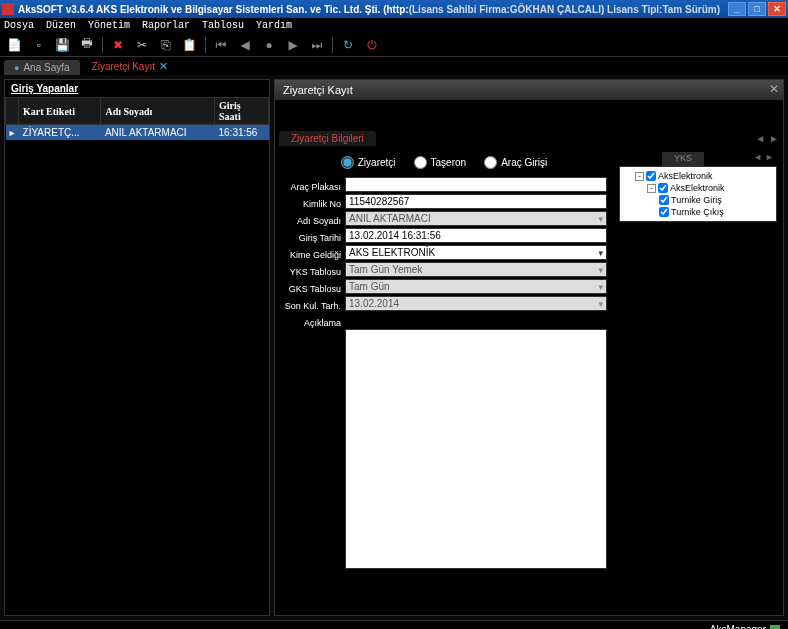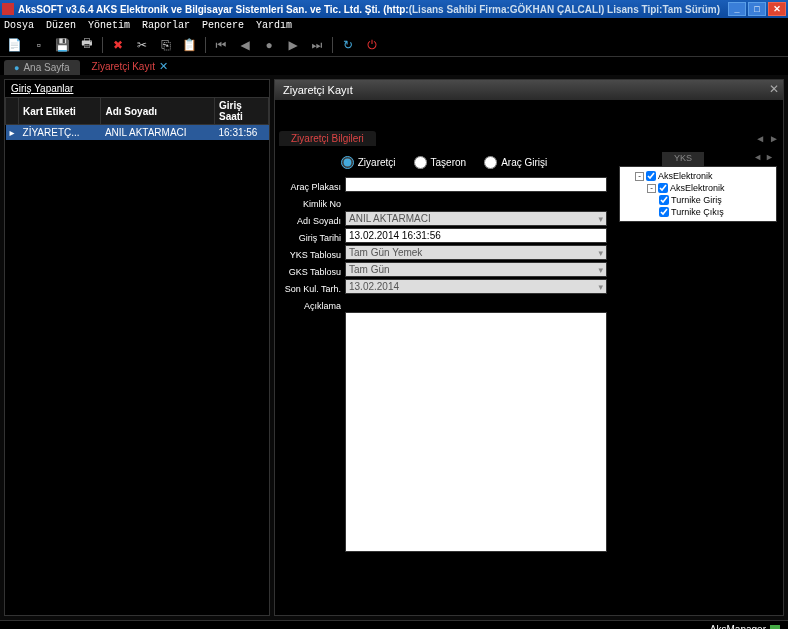--- a/index.html
+++ b/index.html
@@ -23,23 +23,23 @@
   .tabbar { background: #000; height: 18px; display: flex; align-items: flex-end; padding: 0 4px; gap: 2px; }
   .tabbar .tab { padding: 2px 10px; font-size: 10px; border-radius: 3px 3px 0 0; display: flex; align-items: center; gap: 4px; cursor: pointer; }
   .tabbar .tab.home { background: #333; color: #aaa; }
   .tabbar .tab.active { background: #000; color: #d44; }
   .tabbar .tab .close-x { color: #4ad; font-size: 11px; cursor: pointer; }
   .tabbar .tab .home-bullet { color: #4ad; font-size: 9px; }
   
   .workspace { display: flex; height: 545px; background: #0a0a0a; }
   
   .left-panel { width: 266px; background: #000; border: 1px solid #333; margin: 4px 2px 4px 4px; display: flex; flex-direction: column; }
-  .left-panel .panel-title { color: #fff; font-size: 10px; font-weight: normal; padding: 3px 6px; text-decoration: underline; }
+  .left-panel .panel-title { color: #fff; font-size: 10px; font-weight: bold; padding: 3px 6px; text-decoration: underline; }
   .left-panel table { width: 100%; border-collapse: collapse; font-size: 10px; color: #fff; }
-  .left-panel th { background: #1a1a1a; color: #fff; text-align: left; padding: 2px 4px; border: 1px solid #333; font-weight: bold; }
+  .left-panel th { background: #1a1a1a; color: #fff; text-align: left; padding: 2px 4px; border: 1px solid #333; font-weight: bold; font-family: Liberation Serif, serif; }
   .left-panel td { padding: 2px 4px; }
   .left-panel tr.selected td { background: #2a5a9a; }
   .left-panel .row-arrow { width: 12px; text-align: center; color: #fff; }
   
   .right-panel { flex: 1; background: #000; border: 1px solid #333; margin: 4px 4px 4px 2px; display: flex; flex-direction: column; position: relative; }
   .panel-header { background: linear-gradient(#4a4a4a, #2a2a2a); height: 20px; display: flex; align-items: center; padding: 0 8px; color: #fff; font-size: 11px; }
   .panel-header .close-panel { position: absolute; right: 4px; top: 2px; color: #aaa; cursor: pointer; font-size: 12px; }
   
   .section-tabs { display: flex; align-items: center; height: 16px; margin-top: 30px; padding: 0 4px; }
   .section-tab { padding: 2px 12px; font-size: 10px; color: #d44; background: #1a1a1a; border-radius: 3px 3px 0 0; cursor: pointer; }
@@ -93,21 +93,21 @@
     <div class="win-btn">□</div>
     <div class="win-btn close">✕</div>
   </div>
 </div>
 
 <div class="menubar">
   <span class="menu-item">Dosya</span>
   <span class="menu-item">Düzen</span>
   <span class="menu-item">Yönetim</span>
   <span class="menu-item">Raporlar</span>
-  <span class="menu-item">Pencere</span>
+  <span class="menu-item">Tablosu</span>
   <span class="menu-item">Yardım</span>
 </div>
 
 <div class="toolbar">
   <div class="tb-btn">📄</div>
   <div class="tb-btn">▫</div>
   <div class="tb-btn">💾</div>
   <div class="tb-btn">🖶</div>
   <div class="tb-sep"></div>
   <div class="tb-btn" style="color:#e33">✖</div>
@@ -191,28 +191,33 @@
               <span>Araç Girişi</span>
             </label>
         </div>
 
         <div class="form-row">
           <div class="label">Araç Plakası</div>
           <div class="field"></div>
         </div>
         <div class="form-row">
           <div class="label">Kimlik No</div>
+          <div class="field">11540282567</div>
         </div>
         <div class="form-row">
           <div class="label">Adı Soyadı</div>
           <div class="field ro combo">ANIL AKTARMACI</div>
         </div>
         <div class="form-row">
           <div class="label">Giriş Tarihi</div>
           <div class="field">13.02.2014 16:31:56</div>
+        </div>
+        <div class="form-row">
+          <div class="label">Kime Geldiği</div>
+          <div class="field combo">AKS ELEKTRONİK</div>
         </div>
         <div class="form-row">
           <div class="label">YKS Tablosu</div>
           <div class="field ro combo">Tam Gün Yemek</div>
         </div>
         <div class="form-row">
           <div class="label">GKS Tablosu</div>
           <div class="field ro combo">Tam Gün</div>
         </div>
         <div class="form-row">

